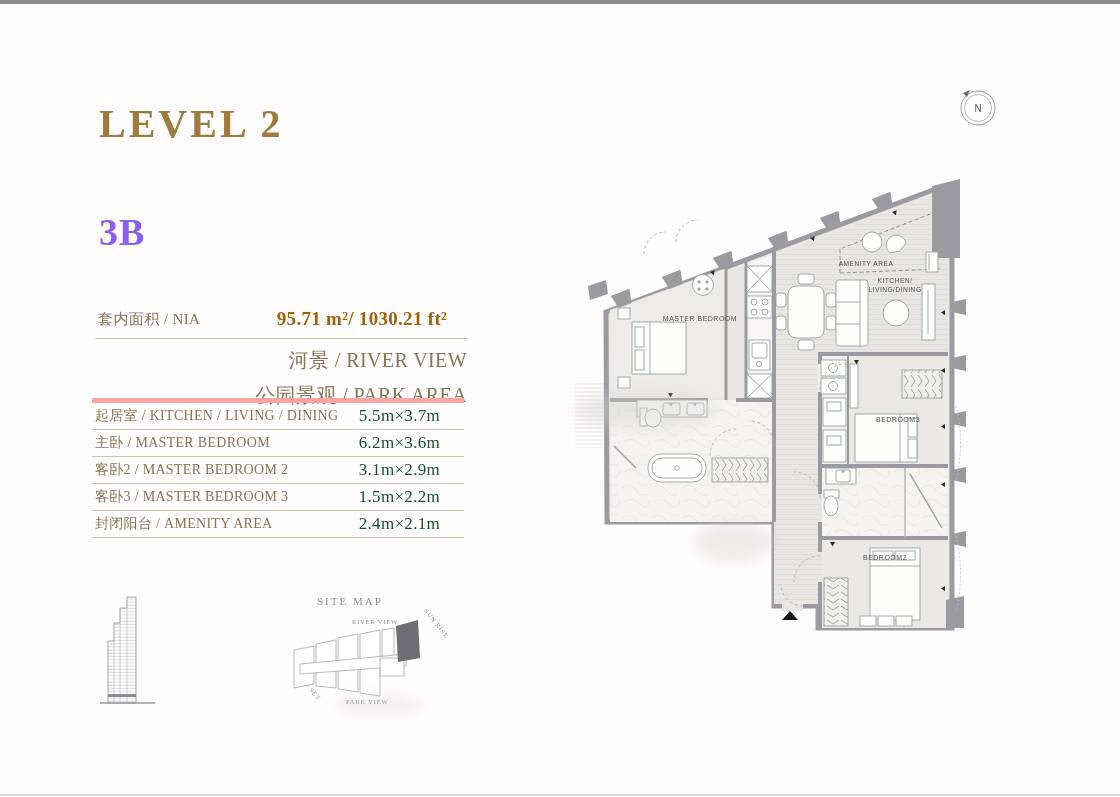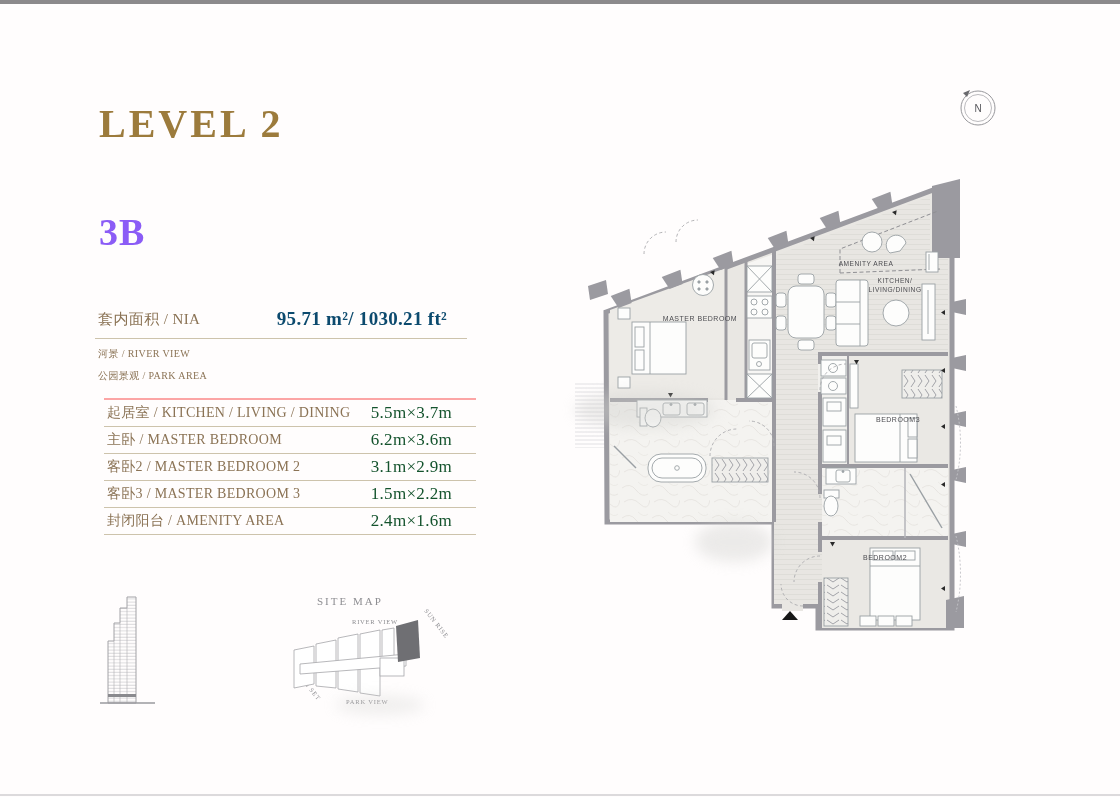--- a/index.html
+++ b/index.html
@@ -9,24 +9,24 @@
   #topbar{left:0;top:0;width:1120px;height:4px;background:#8c8a8c;}
   #bottomline{left:0;top:794px;width:1120px;height:2px;background:#dcdadc;}
 
   #level-title{left:99px;top:100px;font-size:40px;font-weight:700;color:#9c7b3c;letter-spacing:3px;}
   #unit-title{left:99px;top:210px;font-size:38px;font-weight:700;color:#8b5cf6;letter-spacing:1px;}
 
   #info-block{left:95px;top:306px;width:372px;}
   .info-row{display:flex;justify-content:space-between;align-items:center;}
   #nia-row{padding:2px 0 8px 3px;border-bottom:1px solid #cdc3ac;}
   .info-label{font-size:15px;color:#8b7355;letter-spacing:0.4px;}
-  #nia-value{font-size:19px;font-weight:700;color:#0c4a6e;padding-right:20px;letter-spacing:0.3px;}
-  .view-row{padding:8px 0 0 3px;font-size:10px;color:#8b7355;letter-spacing:0.4px;}
-
-  #rooms-table{left:104px;top:398px;width:372px;border-top:2px solid #fca5a5;font-family:Liberation Serif, serif;}
+  #nia-value{font-size:19px;font-weight:700;color:#a16207;padding-right:20px;letter-spacing:0.3px;}
+  .view-row{padding:8px 0 0 3px;font-size:20px;color:#8b7355;letter-spacing:0.4px;text-align:right;}
+
+  #rooms-table{left:92px;top:398px;width:372px;border-top:5px solid #fca5a5;font-family:Liberation Serif, serif;}
   .room-row{display:flex;justify-content:space-between;align-items:center;height:26px;
             border-bottom:1px solid #cdc3ac;}
   .room-label{font-size:14px;color:#8b7355;letter-spacing:0.3px;padding-left:3px;}
   .room-size{font-size:17px;color:#14532d;padding-right:24px;letter-spacing:0.3px;}
 
   .plan-label{font-family:"Liberation Sans","DejaVu Sans",sans-serif;fill:#4c4c51;letter-spacing:0.5px;}
   .map-label{fill:#8e8e92;letter-spacing:0.8px;}
 
   .smudge{background:#cfcfcc;border-radius:50%;filter:blur(7px);opacity:0.4;}
 </style>
@@ -61,21 +61,21 @@
     <div class="room-row">
       <span class="room-label">客卧2 / MASTER BEDROOM 2</span>
       <span class="room-size">3.1m×2.9m</span>
     </div>
     <div class="room-row">
       <span class="room-label">客卧3 / MASTER BEDROOM 3</span>
       <span class="room-size">1.5m×2.2m</span>
     </div>
     <div class="room-row">
       <span class="room-label">封闭阳台 / AMENITY AREA</span>
-      <span class="room-size">2.4m×1.6m</span>
+      <span class="room-size">2.4m×2.1m</span>
     </div>
   </div>
 
   <svg class="abs" style="left:98px;top:593px;" width="60" height="132" viewBox="0 0 60 132">
     <defs>
       <pattern id="bldgLines" patternUnits="userSpaceOnUse" width="40" height="3.2">
         <line x1="0" y1="2.6" x2="40" y2="2.6" stroke="#bcbcc0" stroke-width="0.6"></line>
       </pattern>
     </defs>
     <path d="M10,110 L10,48 L16,48 L16,30 L22,30 L22,15 L29,15 L29,4 L38,4 L38,110 Z" fill="url(#bldgLines)" stroke="#a2a2a6" stroke-width="1"></path>

